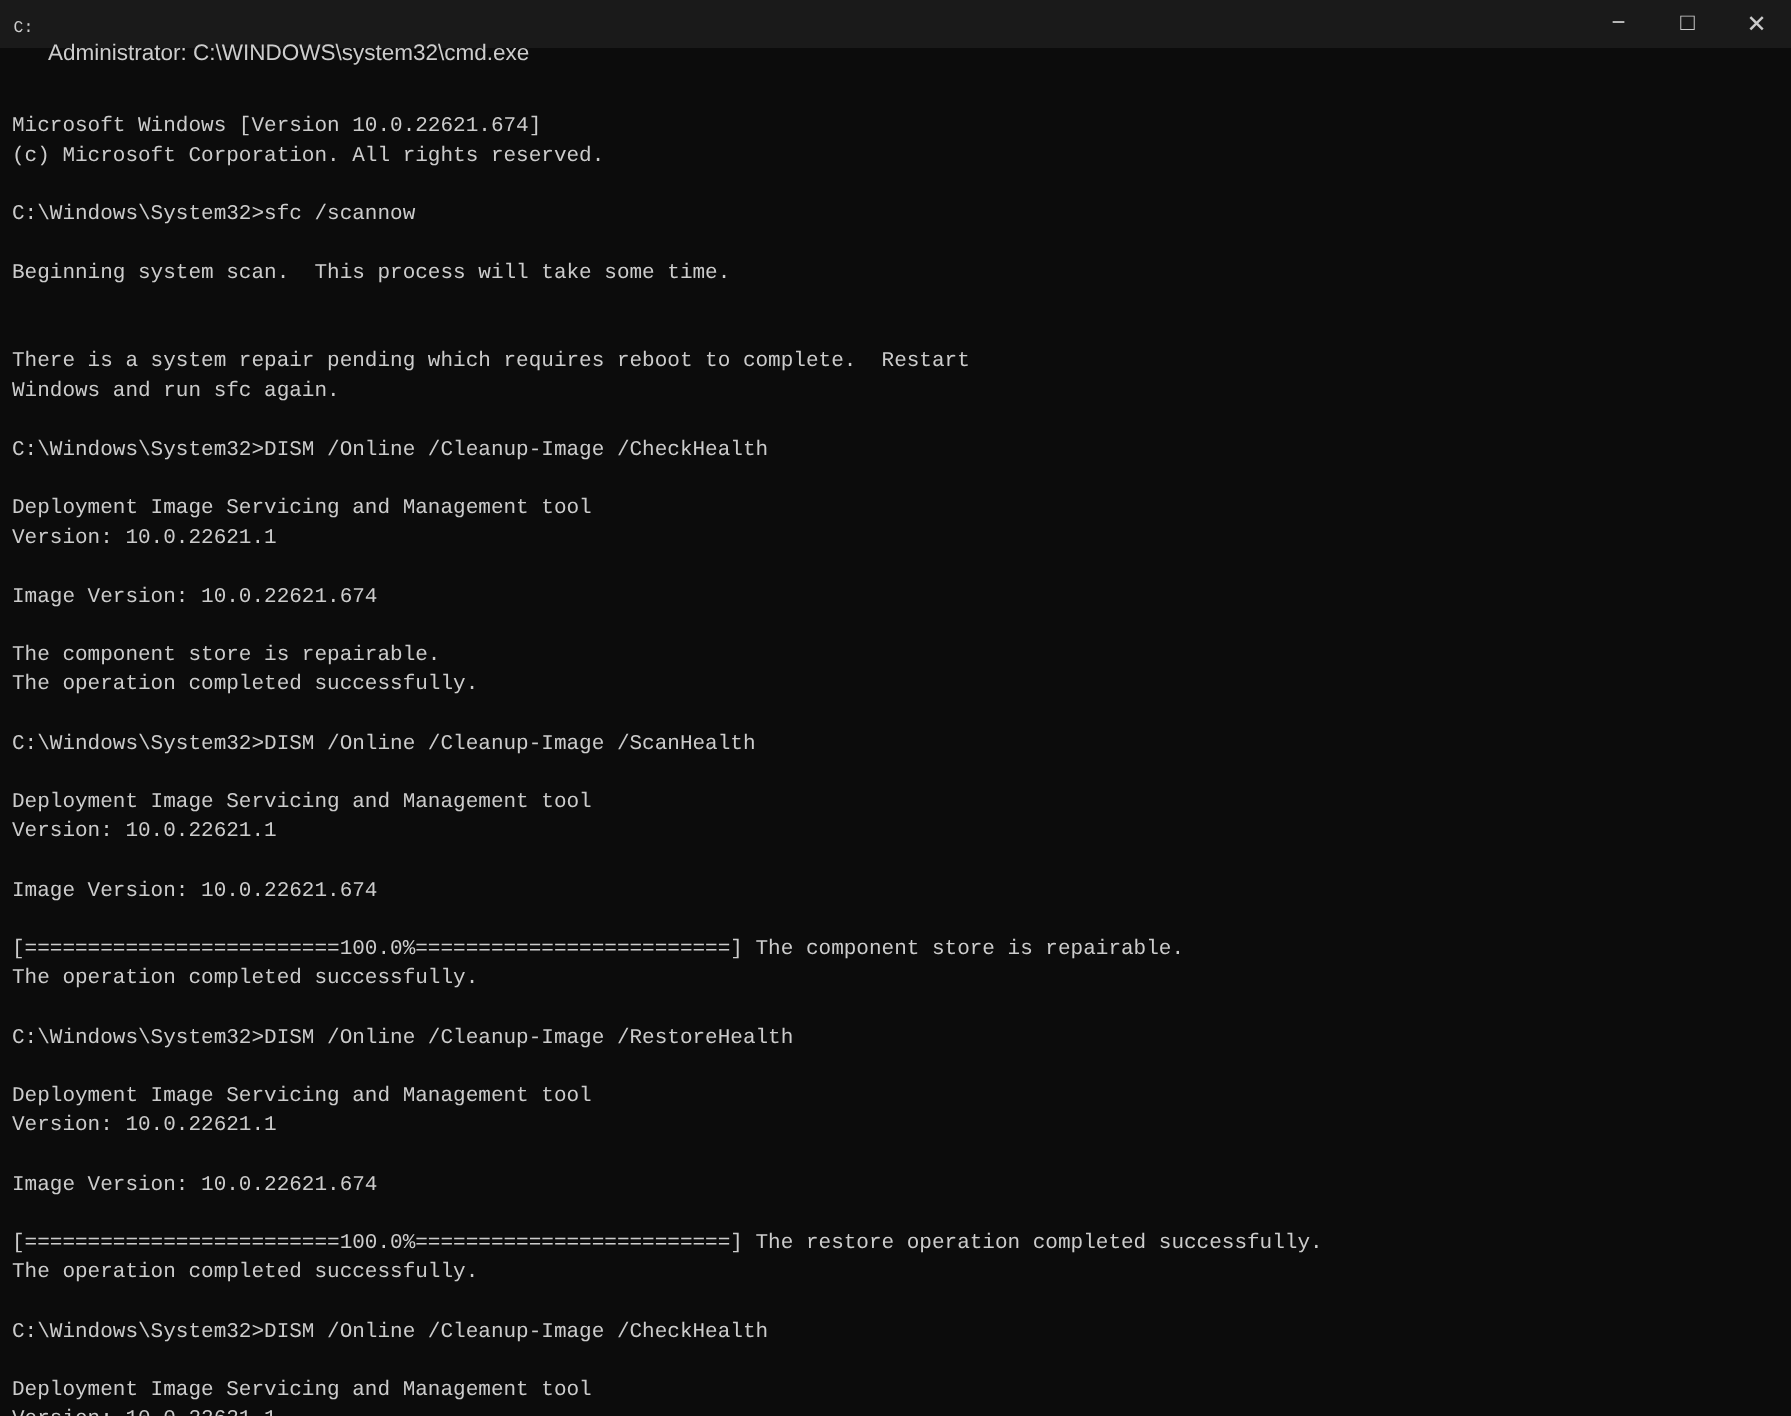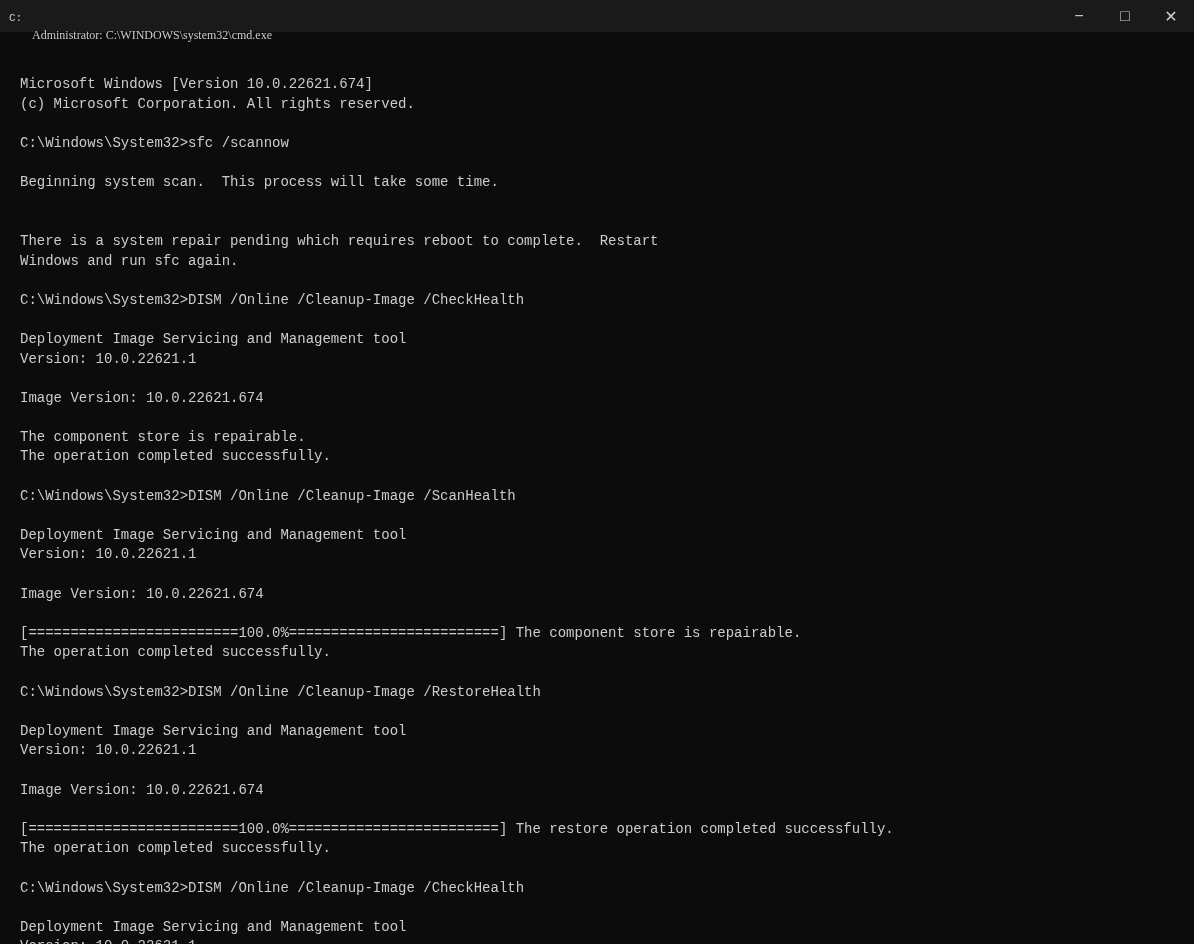--- a/index.html
+++ b/index.html
@@ -43,22 +43,22 @@
       justify-content: center;
     }
 
     .title-bar-icon svg {
       width: 16px;
       height: 16px;
     }
 
     .title-bar-text {
       color: #cccccc;
-      font-size: 12px;
-      font-family: Liberation Serif, serif;
+      font-size: 15px;
+      font-family: Liberation Sans, sans-serif;
       flex: 1;
       margin-top: 38px;
     }
 
     .title-bar-controls {
       display: flex;
       gap: 0;
       position: absolute;
       right: 0;
       top: 0;
@@ -85,21 +85,20 @@
       font-size: 14px;
       line-height: 1.4;
       padding: 4px 8px;
       overflow: hidden;
       white-space: pre;
     }
 
     .line {
       display: block;
       min-height: 1.4em;
-      margin-left: 12px;
     }
   </style>
 </head>
 <body>
 
 <div class="window">
   <div class="title-bar">
     <div class="title-bar-icon">
       <svg viewBox="0 0 16 16" fill="none">
         <rect width="16" height="16" fill="#1a1a1a"></rect>

